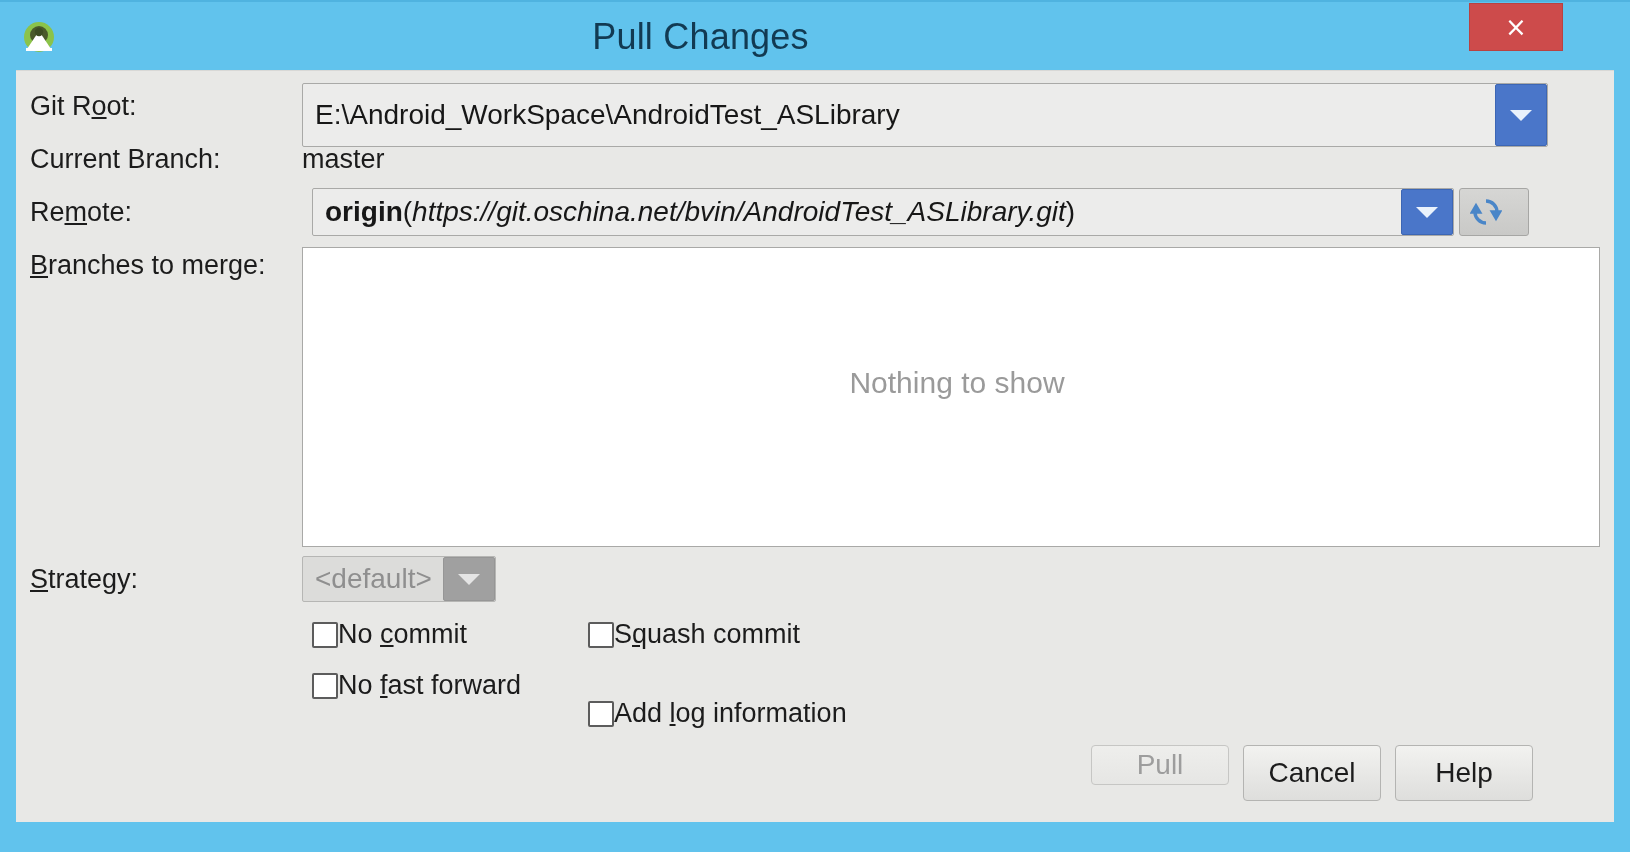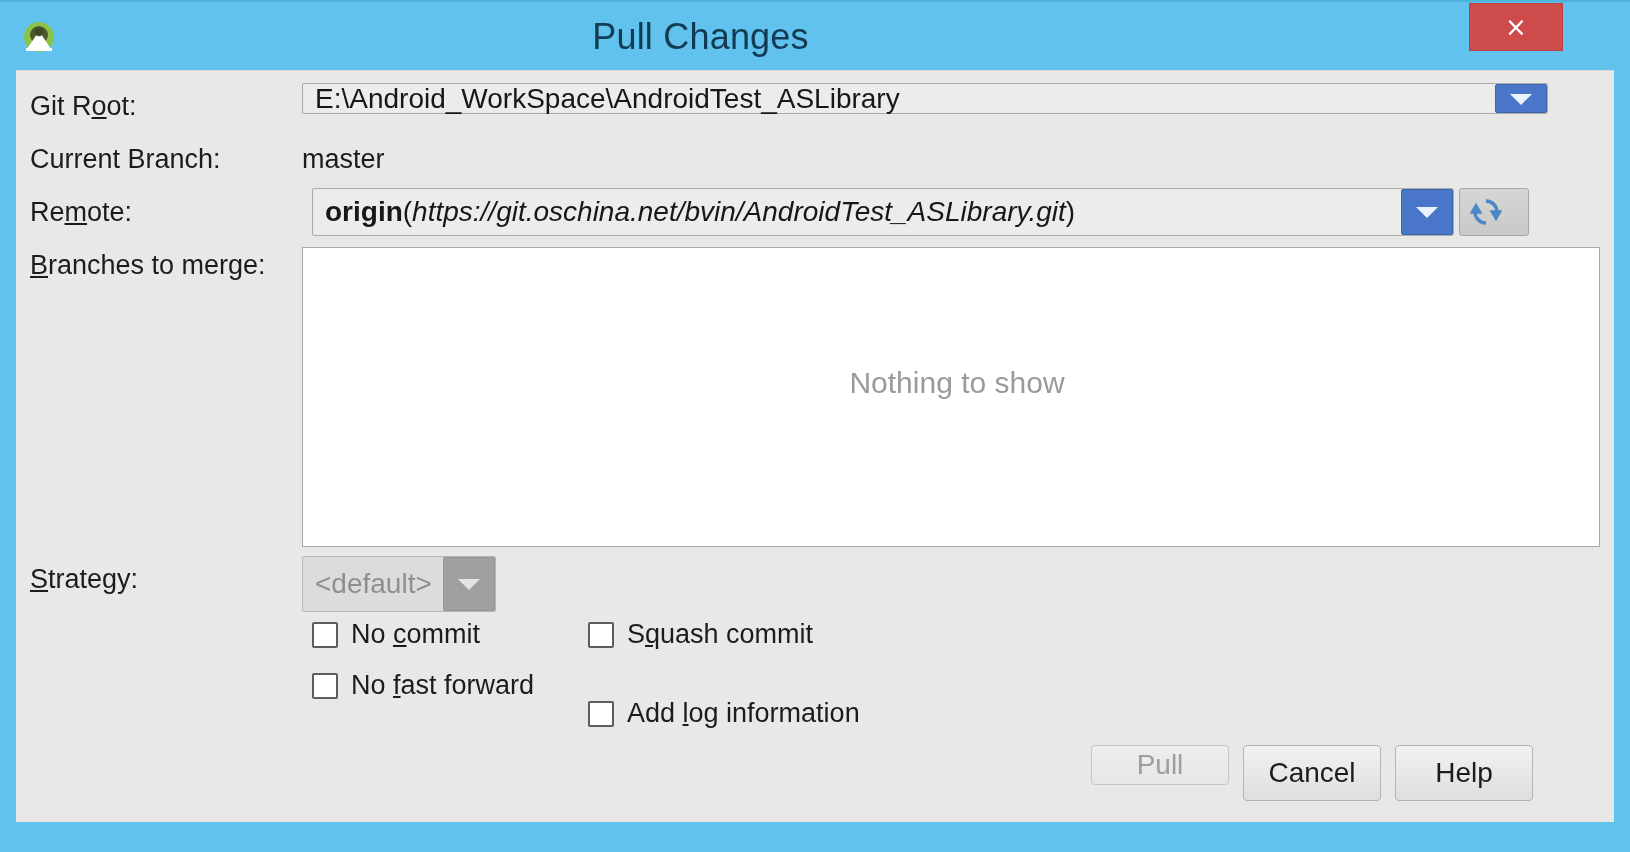--- a/index.html
+++ b/index.html
@@ -193,21 +193,20 @@
   .checkbox {
     width: 26px;
     height: 26px;
     box-sizing: border-box;
     background: #ffffff;
     border: 2px solid #5c5c5c;
     border-radius: 2px;
     flex: 0 0 auto;
   }
   .checkrow .cl {
-    margin-left: 13px;
     font-size: 27px;
     color: #1c1c1c;
     white-space: nowrap;
   }
 
   
   .btn {
     position: absolute;
     box-sizing: border-box;
     background: linear-gradient(#f2f2f0, #dededc);
@@ -244,21 +243,21 @@
     </div>
     <div class="title-text">Pull Changes</div>
     <div class="close-button">
       <div class="close-glyph">×</div>
     </div>
   </div>
 
   <div class="content">
 
     <div class="label" style="left:14px; top:19px;">Git R<span class="mn">o</span>ot:</div>
-    <div class="combo" style="left:286px; top:12px; width:1246px; height:31px;">
+    <div class="combo" style="left:286px; top:12px; width:1246px; height:64px;">
       <div class="combo-text">E:\Android_WorkSpace\AndroidTest_ASLibrary</div>
       <div class="combo-arrow"></div>
     </div>
 
     <div class="label" style="left:14px; top:72px;">Current Branch:</div>
     <div class="label" style="left:286px; top:72px;">master</div>
 
     <div class="label" style="left:14px; top:125px;">Re<span class="mn">m</span>ote:</div>
     <div class="combo" style="left:286px; top:117px; width:1142px; height:48px;margin-left:10px;">
       <div class="combo-text">
@@ -277,21 +276,21 @@
         <polygon points="6,8.5 10.5,16.5 1.5,16.5" fill="#4a86c8"></polygon>
       </svg>
     </div>
 
     <div class="label" style="left:14px; top:178px;"><span class="mn">B</span>ranches to merge:</div>
     <div class="listbox" style="left:286px; top:176px; width:1298px; height:300px;">
       <div class="empty-text" style="top:118px;">Nothing to show</div>
     </div>
 
     <div class="label" style="left:14px; top:492px;"><span class="mn">S</span>trategy:</div>
-    <div class="combo disabled" style="left:286px; top:485px; width:194px; height:56px;">
+    <div class="combo disabled" style="left:286px; top:485px; width:194px; height:46px;">
       <div class="combo-text">&lt;default&gt;</div>
       <div class="combo-arrow disabled"></div>
     </div>
 
     <div class="checkrow" style="left:296px; top:548px;">
       <div class="checkbox"></div>
       <div class="cl">No <span class="mn">c</span>ommit</div>
     </div>
     <div class="checkrow" style="left:572px; top:548px;">
       <div class="checkbox"></div>

